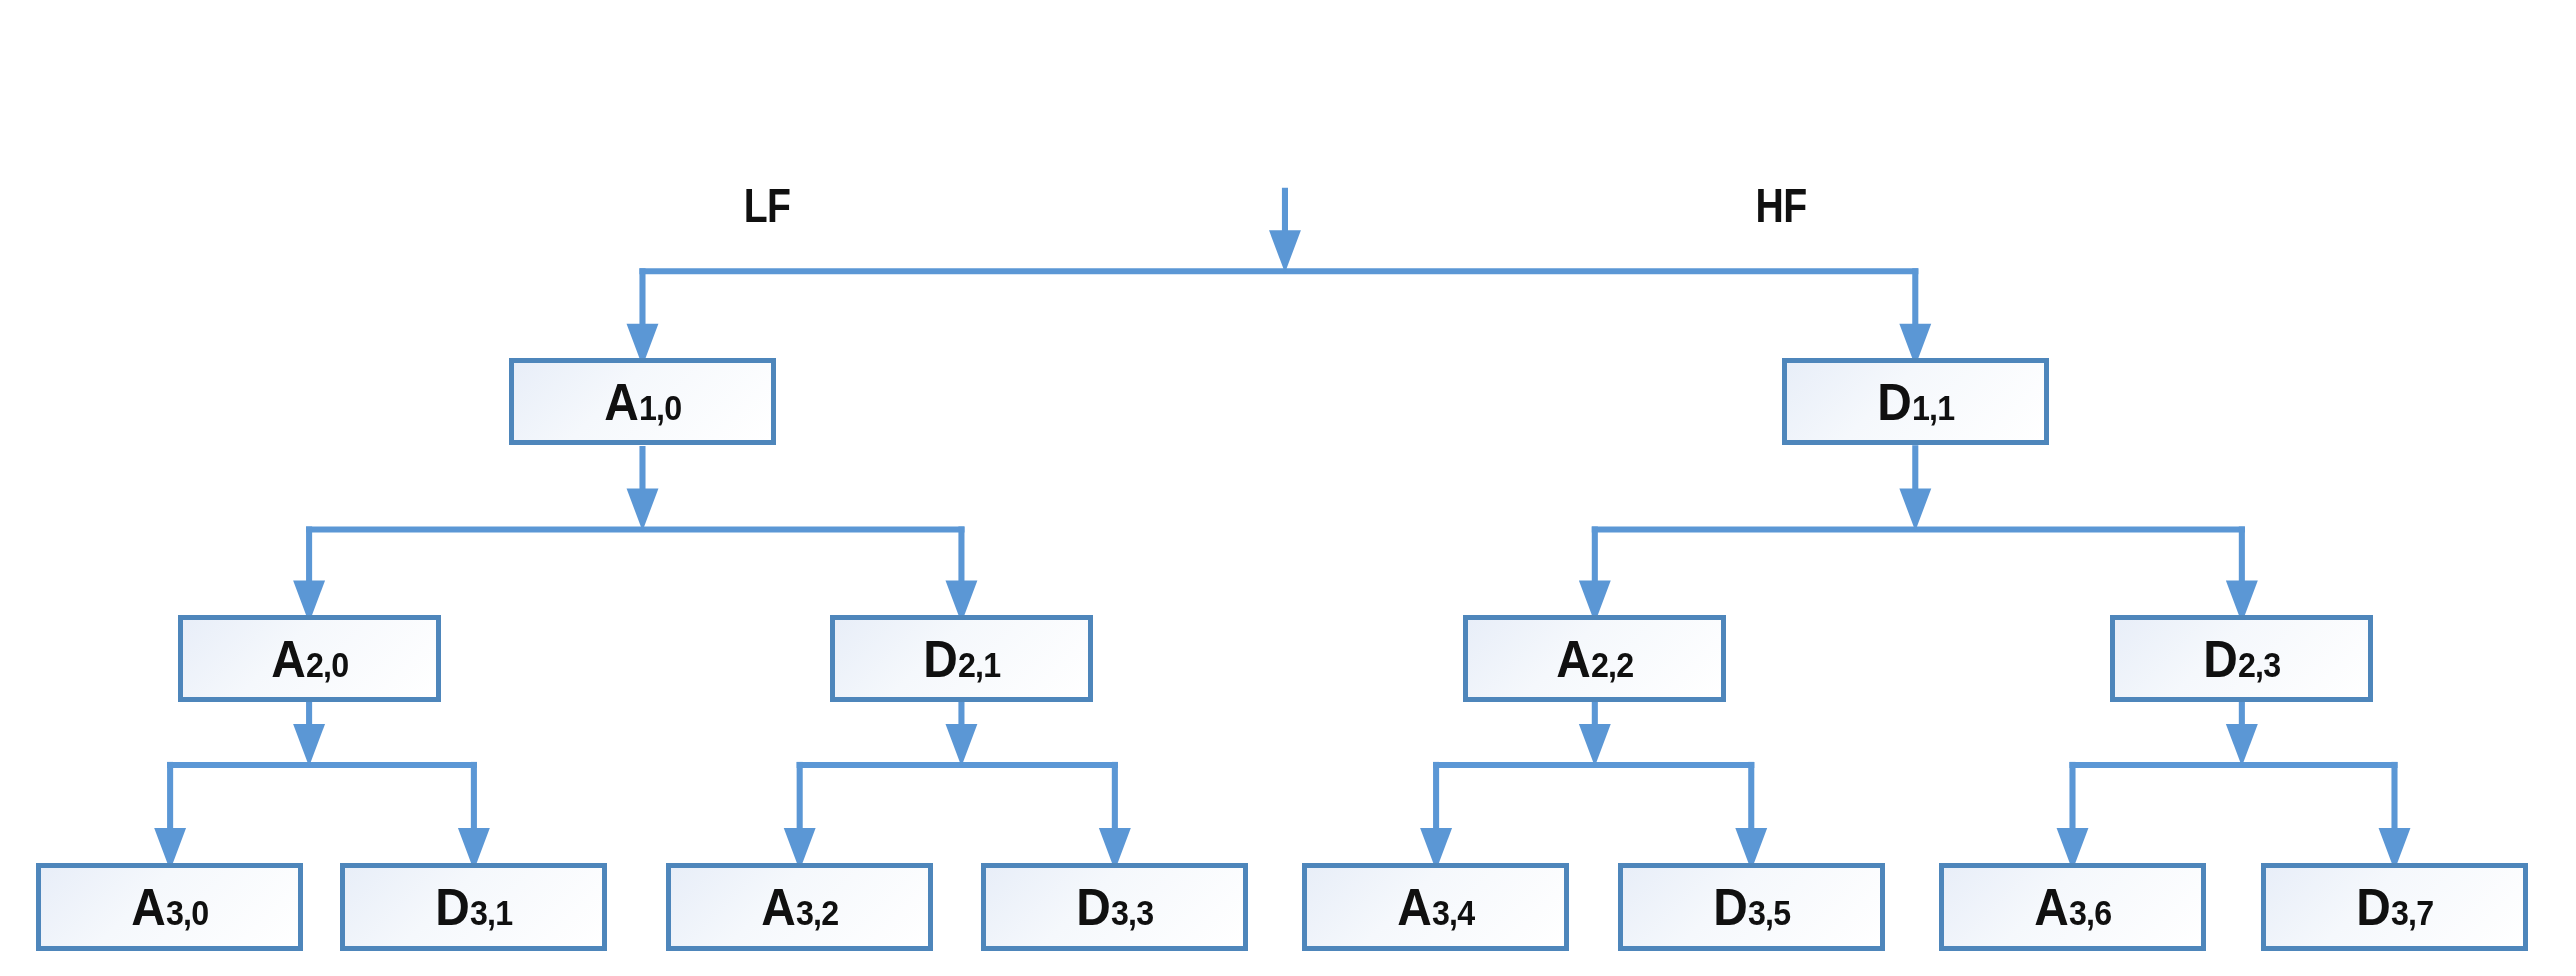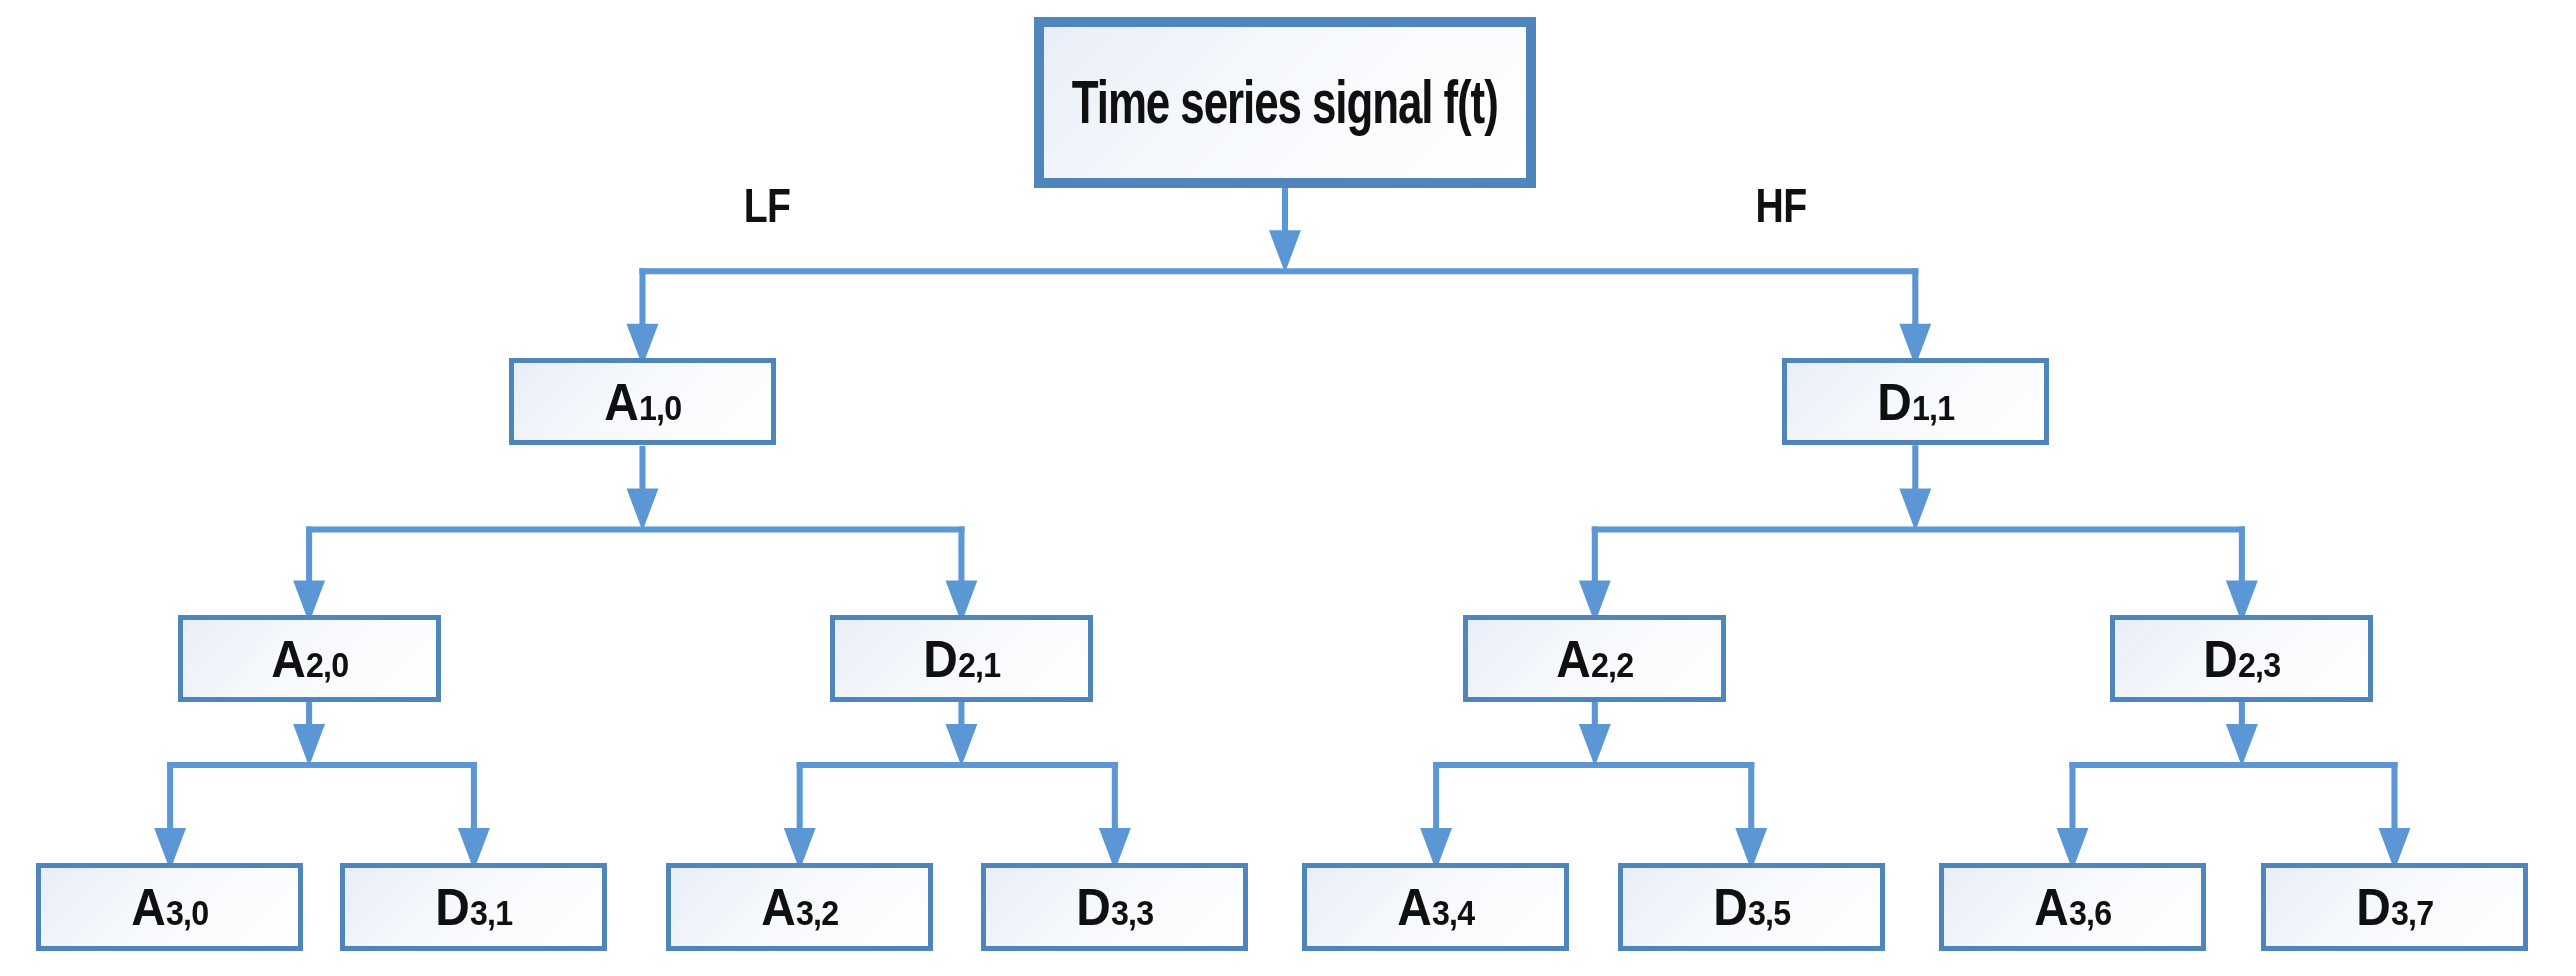--- a/index.html
+++ b/index.html
@@ -115,23 +115,20 @@
       <path class="conn" d="M2952 924 V957"></path>
       <path class="conn" d="M2725 1007 H3157"></path>
       <path class="conn" d="M2729 1003 V1096"></path>
       <path class="conn" d="M3153 1003 V1096"></path>
       <polygon class="arrow" points="2931,953 2973,953 2952,1009"></polygon>
       <polygon class="arrow" points="2708,1090 2750,1090 2729,1146"></polygon>
       <polygon class="arrow" points="3132,1090 3174,1090 3153,1146"></polygon>
     </g>
   </svg>
 
-  <div class="node root-node" style="left:1034px;top:16.7px;width:502px;height:171px">
-    <span class="title">Time series signal f(t)</span>
-  </div>
 
   <div class="edge-label" style="left:767px;top:181px">LF</div>
   <div class="edge-label" style="left:1781px;top:181px">HF</div>
 
   <div class="node" style="left:509px;top:358px;width:267px;height:87px">
     <span class="lbl">
         <span class="main">A</span>
         <span class="sub">1,0</span>
       </span>
   </div>

